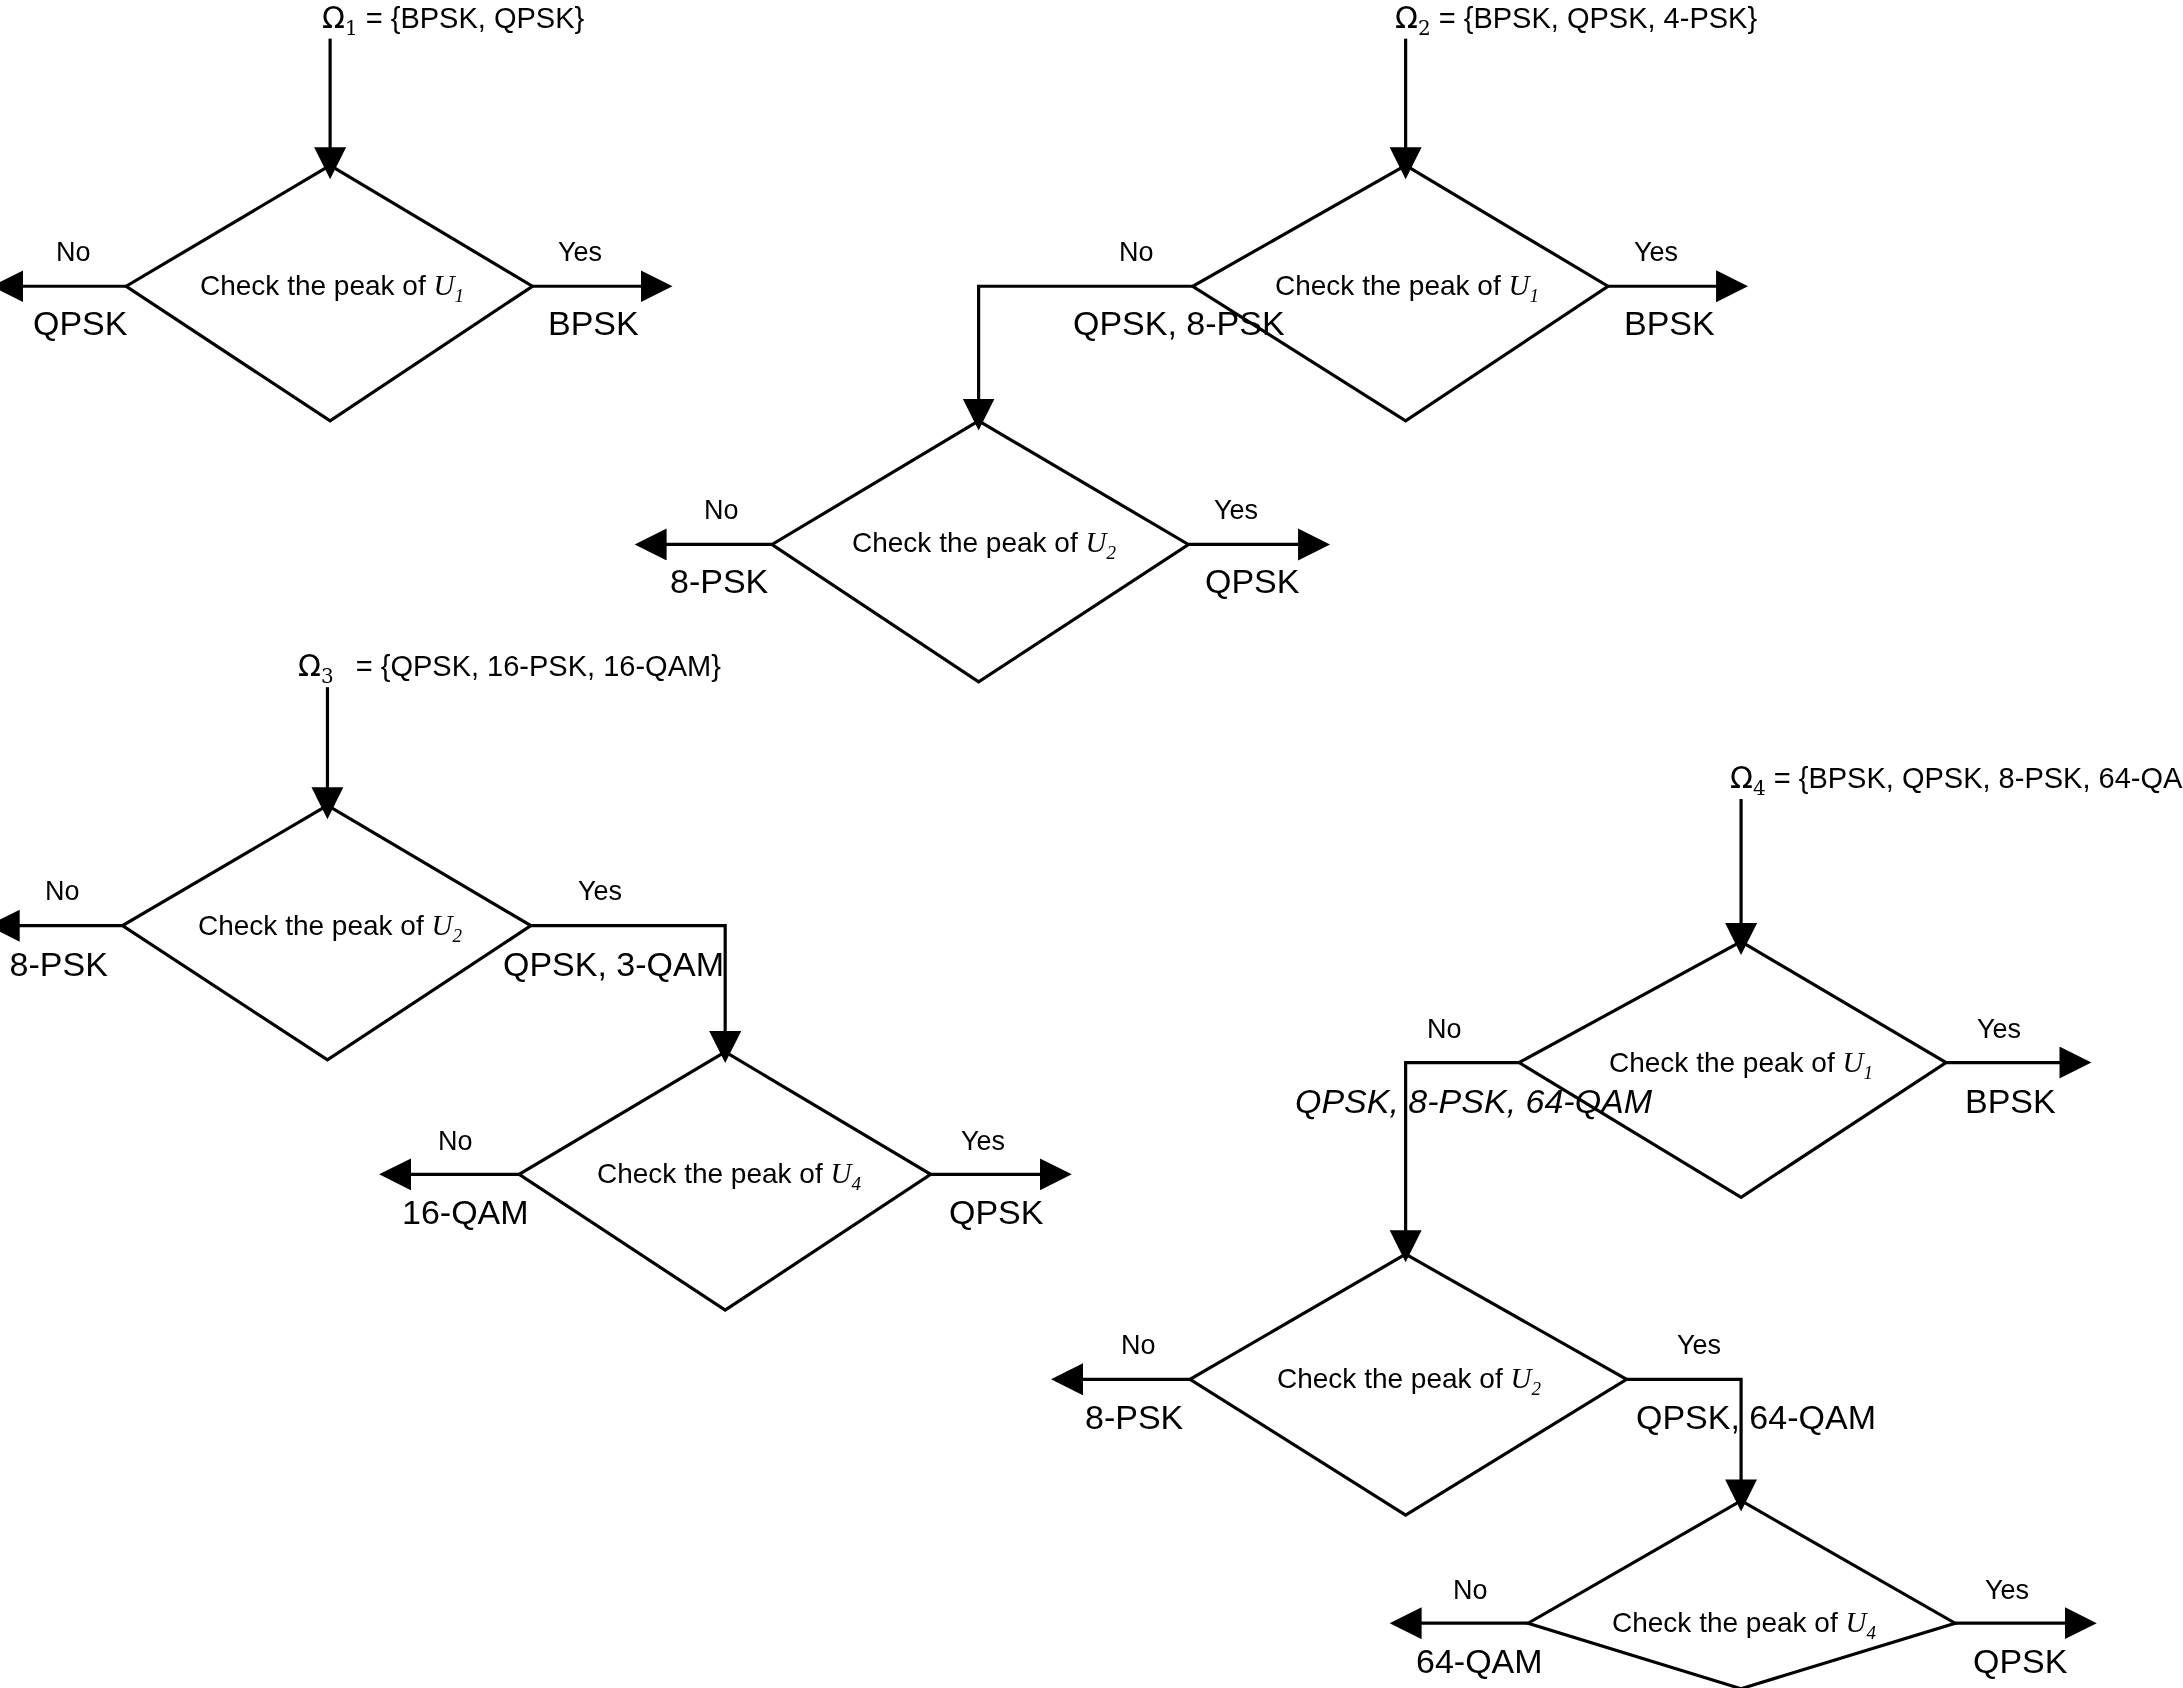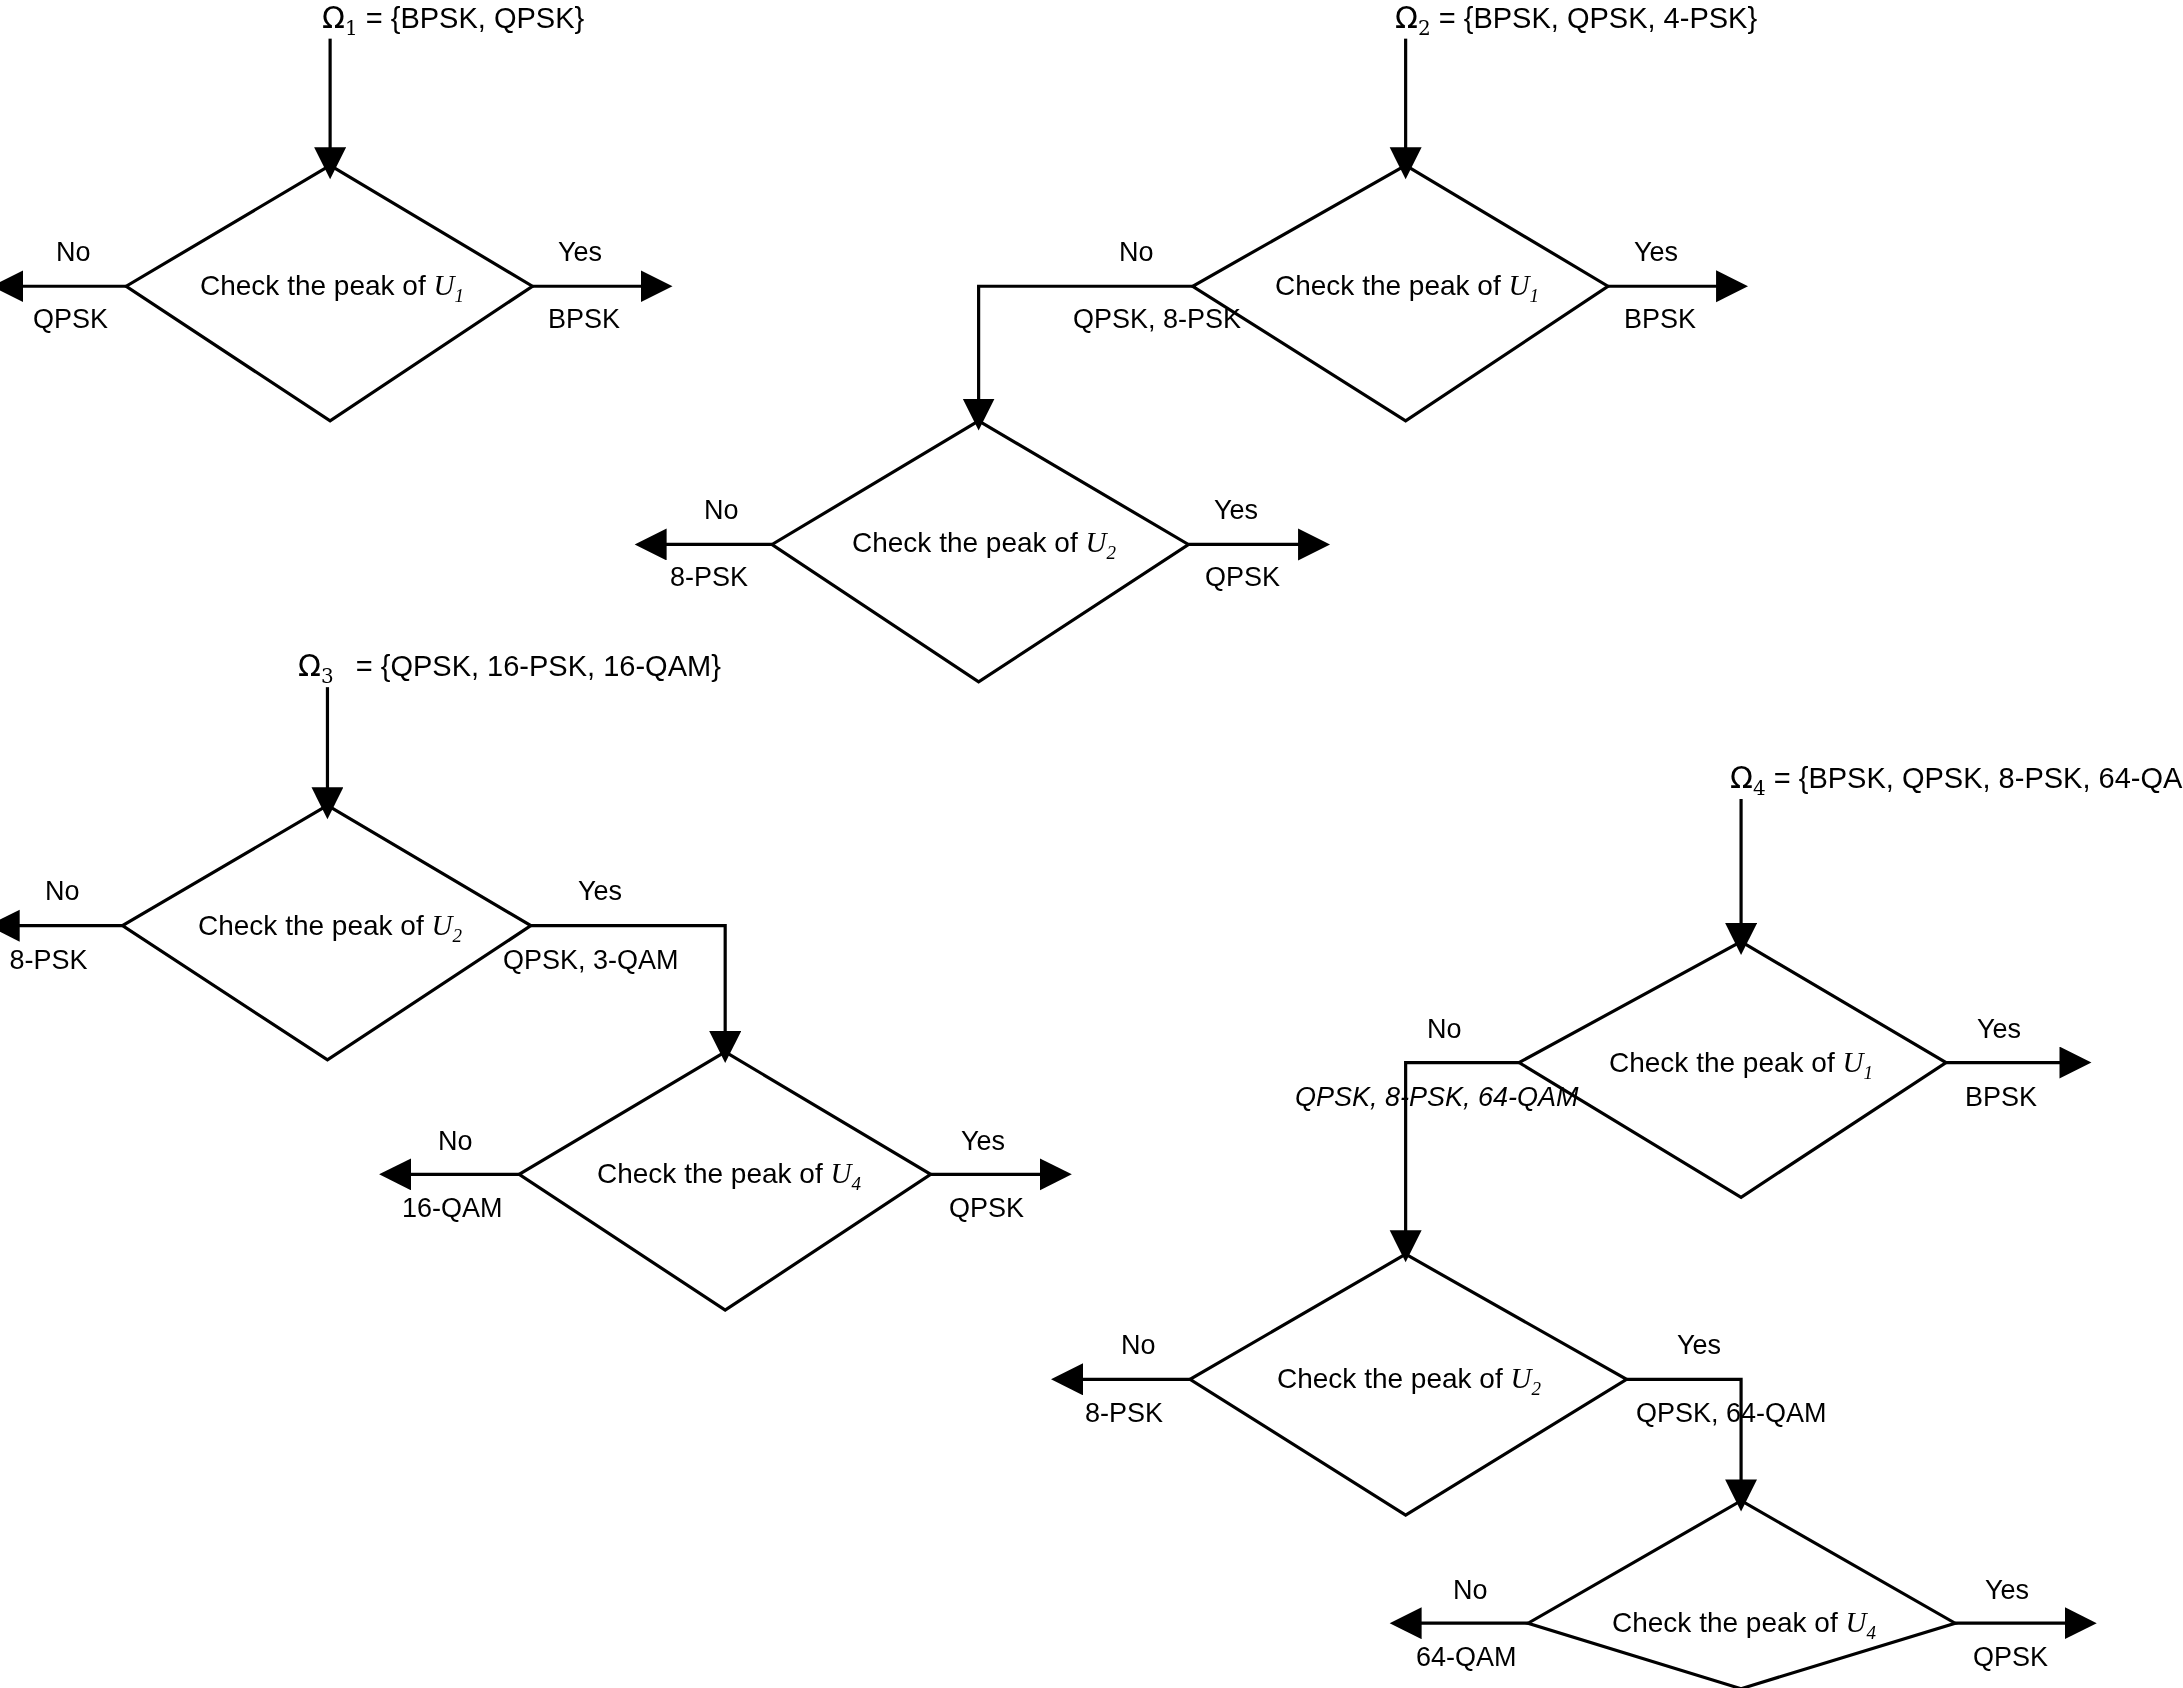--- a/index.html
+++ b/index.html
@@ -73,21 +73,21 @@
   .node-text .usub {
     font-style: italic;
     font-family: "Liberation Serif", serif;
     font-size: 19px;
     vertical-align: sub;
   }
   .edge-label {
     font-size: 27px;
   }
   .branch-out {
-    font-size: 27px;
+    font-size: 34px;
   }
 </style>
 </head>
 <body>
 
 <div id="canvas-wrap">
 
   <svg class="flow-svg" viewBox="0 0 4100 3171" xmlns="http://www.w3.org/2000/svg">
     <defs>
       <marker id="arrow-right" markerWidth="16" markerHeight="16" refX="2" refY="5" orient="auto" markerUnits="strokeWidth">

